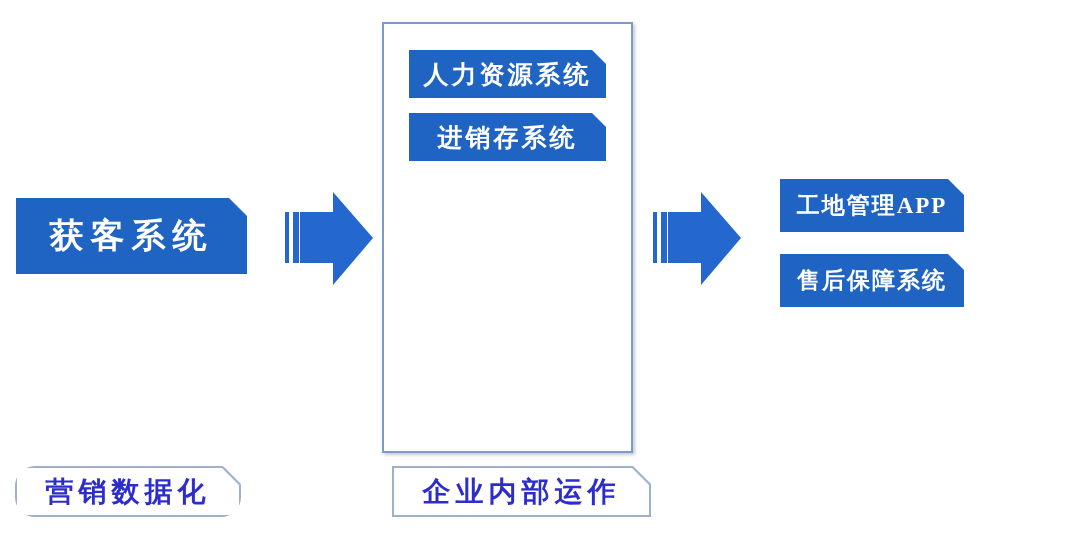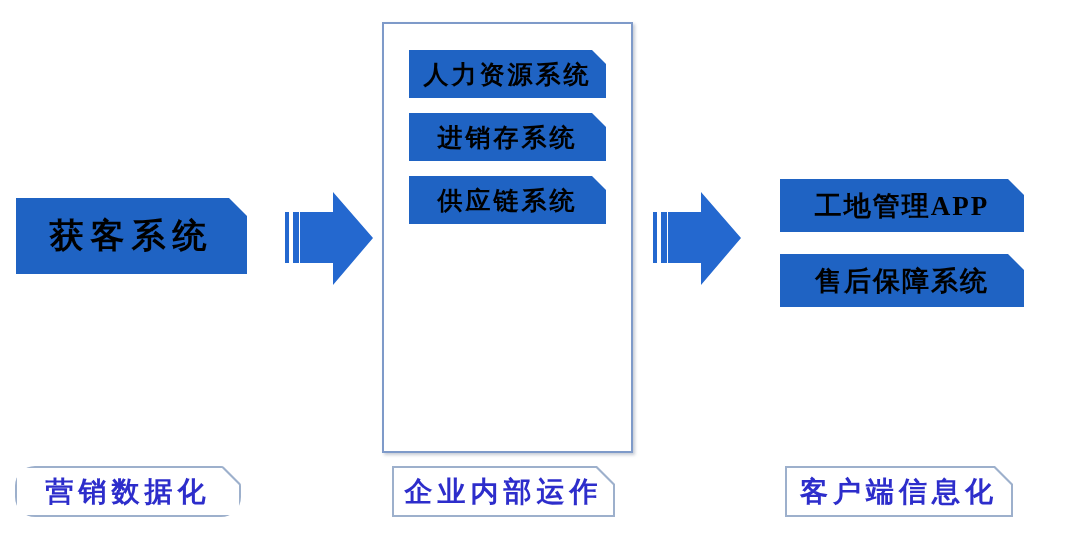--- a/index.html
+++ b/index.html
@@ -14,21 +14,21 @@
     position:relative;
     width:1080px;height:550px;
     background:#ffffff;
     overflow:hidden;
     font-family:"Liberation Serif","DejaVu Serif",serif;
   }
   
   .bluebox{
     position:absolute;
     background:var(--box-blue);
-    color:#000000;
+    color:#ffffff;
     font-weight:bold;
     display:flex;align-items:center;justify-content:center;
     clip-path:polygon(0 0,calc(100% - 16px) 0,100% 16px,100% 100%,0 100%);
     white-space:nowrap;
   }
   .acquisition{
     left:16px;top:198px;width:231px;height:76px;
     font-size:34px;letter-spacing:7px;
     clip-path:polygon(0 0,calc(100% - 18px) 0,100% 18px,100% 100%,0 100%);
   }
@@ -43,21 +43,21 @@
     display:flex;flex-direction:column;align-items:center;
     padding-top:26px;gap:15px;
   }
   .panel .sysbox{
     position:relative;
     width:197px;height:48px;flex:0 0 48px;
     font-size:25px;letter-spacing:3px;
     clip-path:polygon(0 0,calc(100% - 14px) 0,100% 14px,100% 100%,0 100%);
   }
   
-  .rightbox{width:244px;height:53px;font-size:27px;letter-spacing:2px;}
+  .rightbox{width:184px;height:53px;font-size:23px;letter-spacing:2px;}
   .rb1{left:780px;top:179px;}
   .rb2{left:780px;top:254px;}
   
   .arrow{position:absolute;width:92px;height:96px;}
   .arrow1{left:284px;top:190px;}
   .arrow2{left:652px;top:190px;}
   
   .stage-label{
     position:absolute;top:466px;height:51px;
     background:var(--label-border);
@@ -66,58 +66,54 @@
   .stage-label .inner{
     position:absolute;inset:2px;
     background:#ffffff;
     clip-path:polygon(0 0,calc(100% - 17px) 0,100% 17px,100% 100%,0 100%);
     display:flex;align-items:center;justify-content:center;
     color:var(--label-text);
     font-size:28px;font-weight:bold;letter-spacing:5px;
     white-space:nowrap;
   }
   .sl1{left:15px;width:226px;border-radius:20px;}
-  .sl2{left:392px;width:223px;}
+  .sl2{left:392px;width:259px;}
   .sl3{left:785px;width:228px;}
 </style>
 </head>
 <body>
 
 <div class="canvas">
 
   <div class="bluebox acquisition">获客系统</div>
 
   <svg class="arrow arrow1" viewBox="0 0 92 96" aria-hidden="true">
     <g fill="#2468cf">
       <rect x="1" y="22" width="4" height="51"></rect>
       <rect x="9" y="22" width="6" height="51"></rect>
       <polygon points="16,22 49,22 49,2 89,48 49,95 49,73 16,73"></polygon>
     </g>
   </svg>
 
   <div class="panel">
     <div class="bluebox sysbox">人力资源系统</div>
     <div class="bluebox sysbox">进销存系统</div>
-    <div class="bluebox sysbox">供应链系统</div>
   </div>
 
   <svg class="arrow arrow2" viewBox="0 0 92 96" aria-hidden="true">
     <g fill="#2468cf">
       <rect x="1" y="22" width="4" height="51"></rect>
       <rect x="9" y="22" width="6" height="51"></rect>
       <polygon points="16,22 49,22 49,2 89,48 49,95 49,73 16,73"></polygon>
     </g>
   </svg>
 
   <div class="bluebox rightbox rb1">工地管理APP</div>
   <div class="bluebox rightbox rb2">售后保障系统</div>
 
   <div class="stage-label sl1">
     <div class="inner">营销数据化</div>
   </div>
   <div class="stage-label sl2">
     <div class="inner">企业内部运作</div>
   </div>
-  <div class="stage-label sl3">
-    <div class="inner">客户端信息化</div>
-  </div>
 
 </div>
 
 </body></html>

